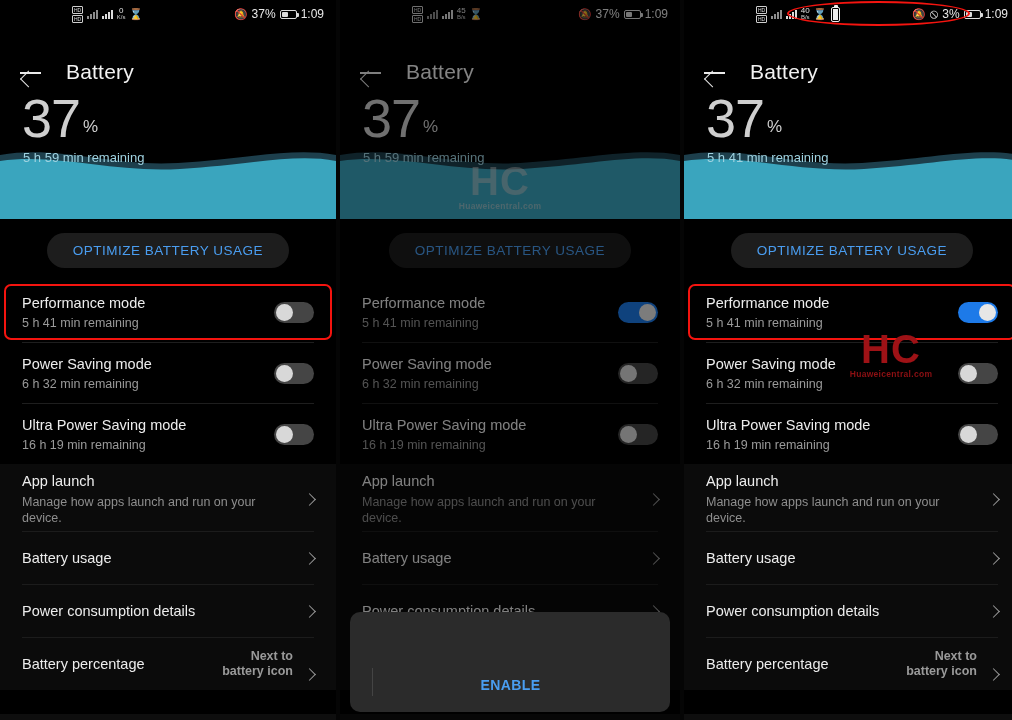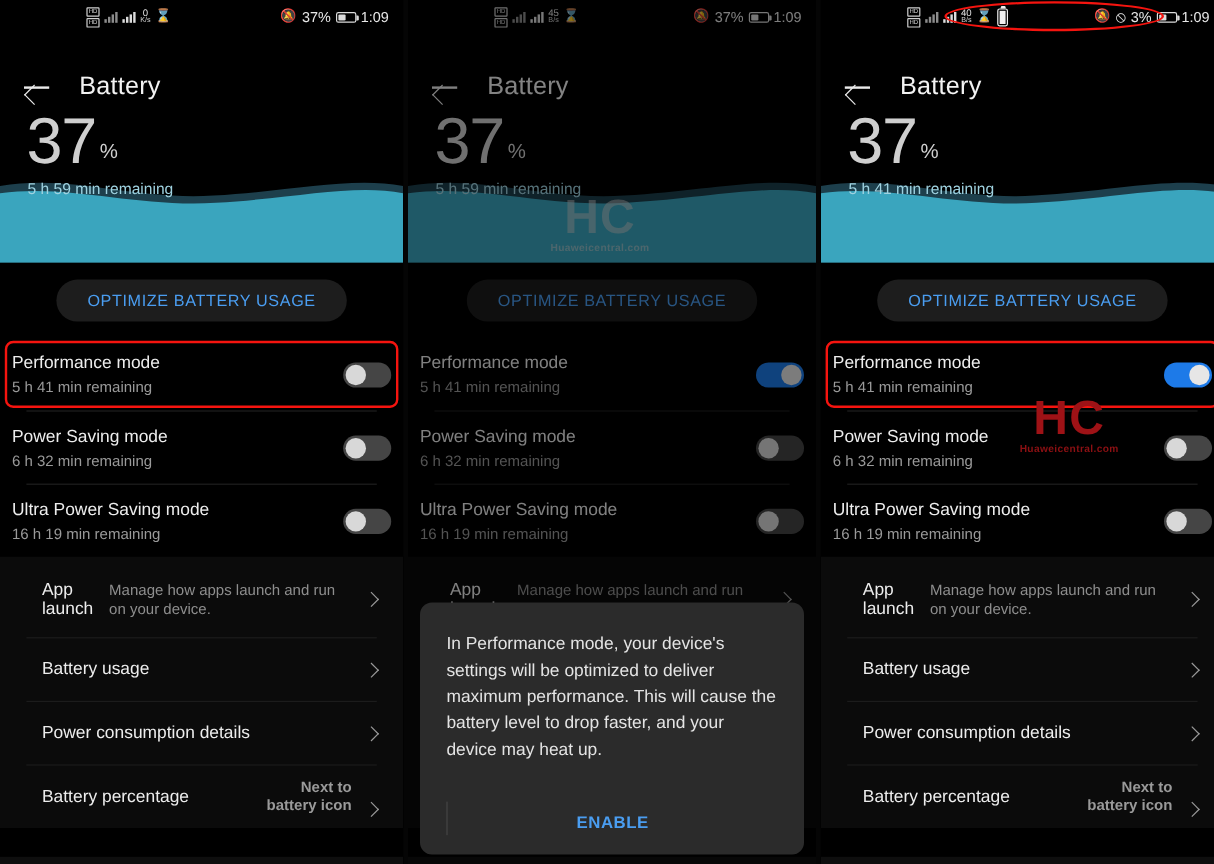--- a/index.html
+++ b/index.html
@@ -110,21 +110,21 @@
   .content { position:relative; }
   .optwrap { height:63px; display:flex; align-items:center; justify-content:center; }
   .optbtn {
     background:#1d1d1d; color:#4a9df0; font-size:13.5px; font-weight:normal;
     letter-spacing:.5px; border-radius:20px; padding:10px 26px;
   }
   .modes { position:relative; }
   .row {
     position:relative;
     display:flex; align-items:center; justify-content:space-between;
-    padding:0 10px; height:60px;
+    padding:0 22px; height:60px;
   }
   .row .txt { display:flex; flex-direction:column; gap:5px; }
   .row .lbl { font-size:14.5px; color:#ededed; }
   .row .sub { font-size:12.5px; color:#9a9a9a; }
   .divider { height:1px; background:#1e1e1e; margin:0 22px; }
   .toggle {
     width:40px; height:21px; border-radius:11px;
     background:#454545; position:relative; flex:0 0 auto;
   }
   .toggle.on { background:#1d7ae8; }
@@ -138,21 +138,21 @@
     pointer-events:none;
   }
 
   .navblock { background:#0b0b0b; padding-top:4px; }
   .navrow {
     position:relative;
     display:flex; align-items:center; justify-content:space-between;
     padding:0 22px; min-height:52px;
   }
   .navrow.tall { min-height:63px; }
-  .navrow .txt { display:flex; flex-direction:row; gap:5px; max-width:250px;margin-left:13px; }
+  .navrow .txt { display:flex; flex-direction:column; gap:5px; max-width:250px; }
   .navrow .lbl { font-size:14.5px; color:#ededed; }
   .navrow .sub { font-size:12.5px; color:#8e8e8e; line-height:16px; }
   .navrow .right { display:flex; align-items:flex-end; gap:12px;font-weight:bold; }
   .navrow .val {
     font-size:12.5px; color:#9a9a9a; text-align:right; line-height:15px;
   }
   .chev { width:9px; height:9px; border-right:1.6px solid #9a9a9a; border-top:1.6px solid #9a9a9a;
           transform:rotate(45deg); flex:0 0 auto; }
   .navdiv { height:1px; background:#1c1c1c; margin:0 22px; }
 
@@ -441,21 +441,20 @@
           </div>
         </div>
       </div>
       <div class="wm grey wm2-in" style="left: 100px; top: 162px; width: 120px;">
         <div class="hc">HC</div>
         <div class="dom">Huaweicentral.com</div>
       </div>
       <div class="bottombar"></div>
       <div class="scrim"></div>
       <div class="dialog">
-        <div class="body">In Performance mode, your device's settings will be optimized to deliver maximum performance. This will cause the battery level to drop faster, and your device may heat up.</div>
         <div class="actions">
           <div class="sep"></div>
           <div class="act">ENABLE</div>
         </div>
       </div>
     </div>
     <div class="gutter dark"></div>
     <div class="panel">
       <div class="statusbar">
         <div class="sb-left">

